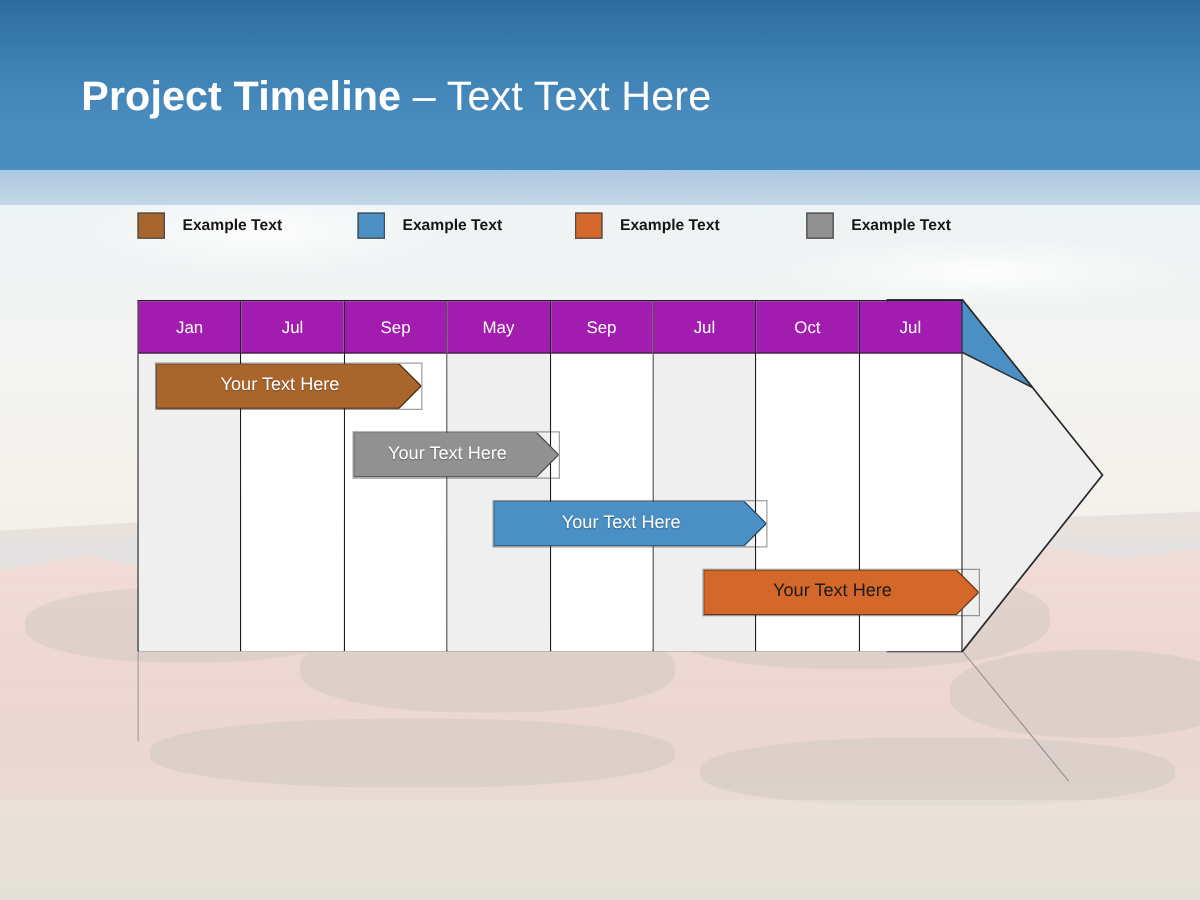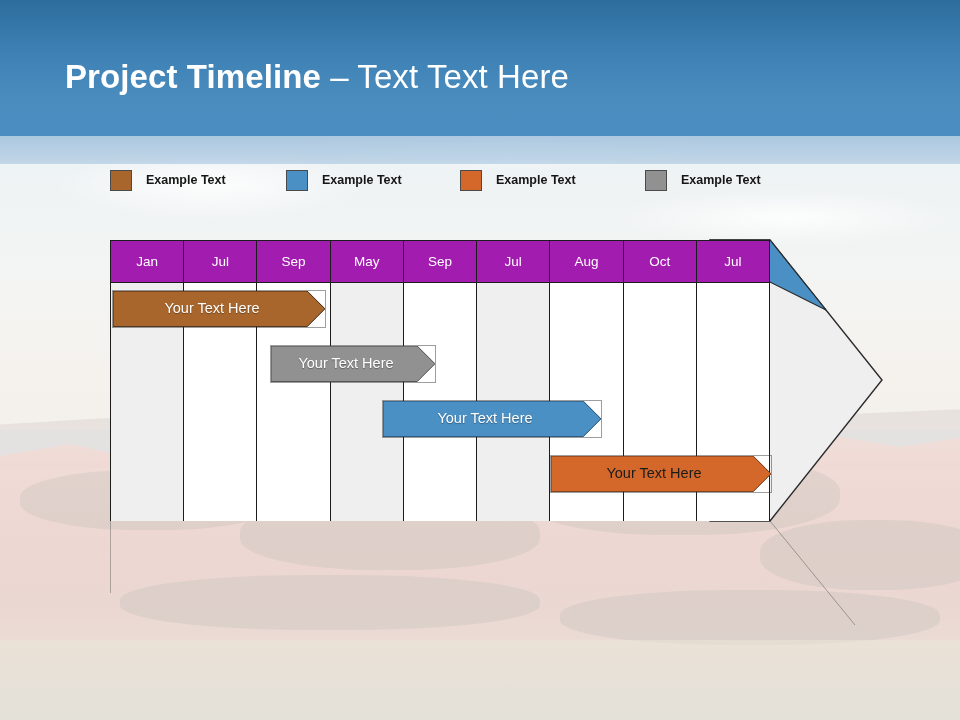--- a/index.html
+++ b/index.html
@@ -90,21 +90,21 @@
   .col.plain .col-body { background:#ffffff; }
 
   
   .ext-line {
     position:absolute; background:rgba(60,60,60,.35); width:1px;
   }
 
   
   .bar {
     position:absolute; height:36px; display:flex; align-items:center;
-    justify-content:center; font-size:14.5px; white-space:nowrap;
+    justify-content:center; font-size:14.5px; white-space:nowrap;margin-left:12px;
   }
   .bar .bar-label { position:relative; z-index:2; padding-right:14px; }
   .bar .bar-shape {
     position:absolute; inset:0; border:1px solid rgba(40,40,40,.45);
   }
 
   .txt-light { color:#ffffff; text-shadow:0 1px 1px rgba(0,0,0,.35); }
   .txt-dark  { color:#1b1b1b; }
 </style>
 </head>
@@ -181,24 +181,20 @@
       </div>
     <div class="col plain">
         <div class="col-head">Sep</div>
         <div class="col-body"></div>
       </div>
     <div class="col shade">
         <div class="col-head">Jul</div>
         <div class="col-body"></div>
       </div>
     <div class="col plain">
-        <div class="col-head">Aug</div>
-        <div class="col-body"></div>
-      </div>
-    <div class="col plain">
         <div class="col-head">Oct</div>
         <div class="col-body"></div>
       </div>
     <div class="col plain">
         <div class="col-head">Jul</div>
         <div class="col-body"></div>
       </div>
   </div>
 
   <div class="ext-line" style="left:0px; top:281px; height:72px;"></div>

